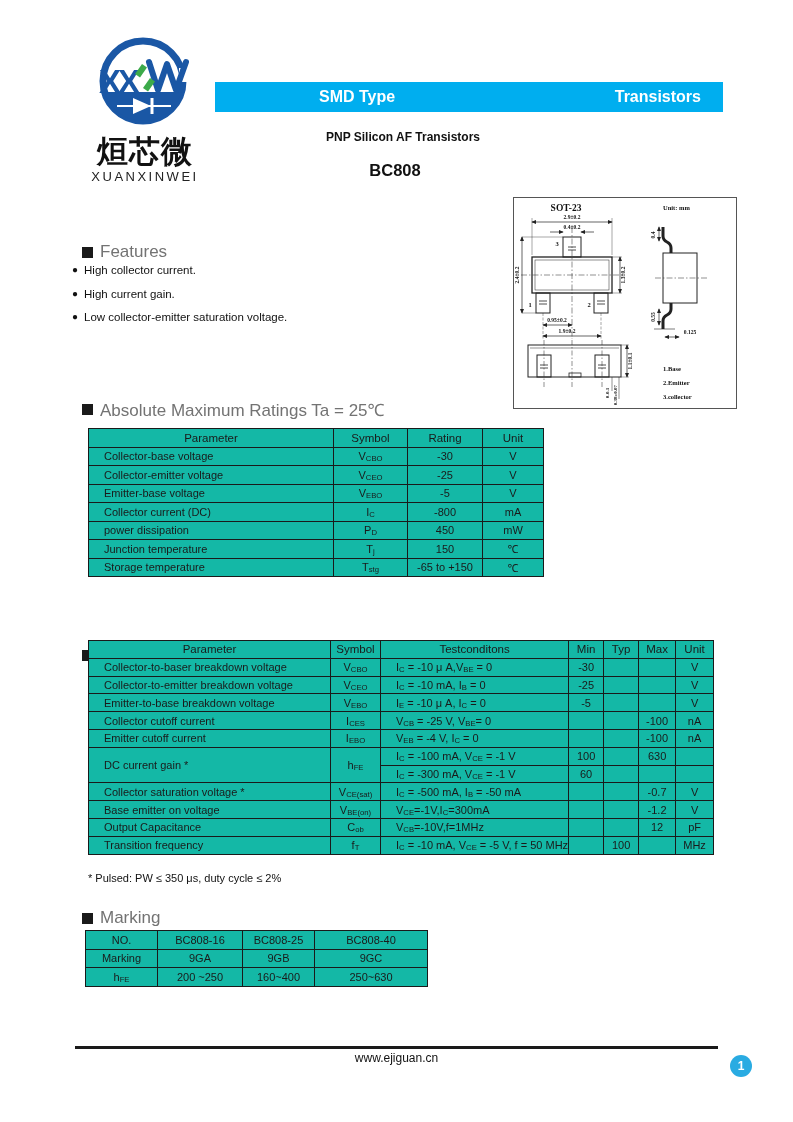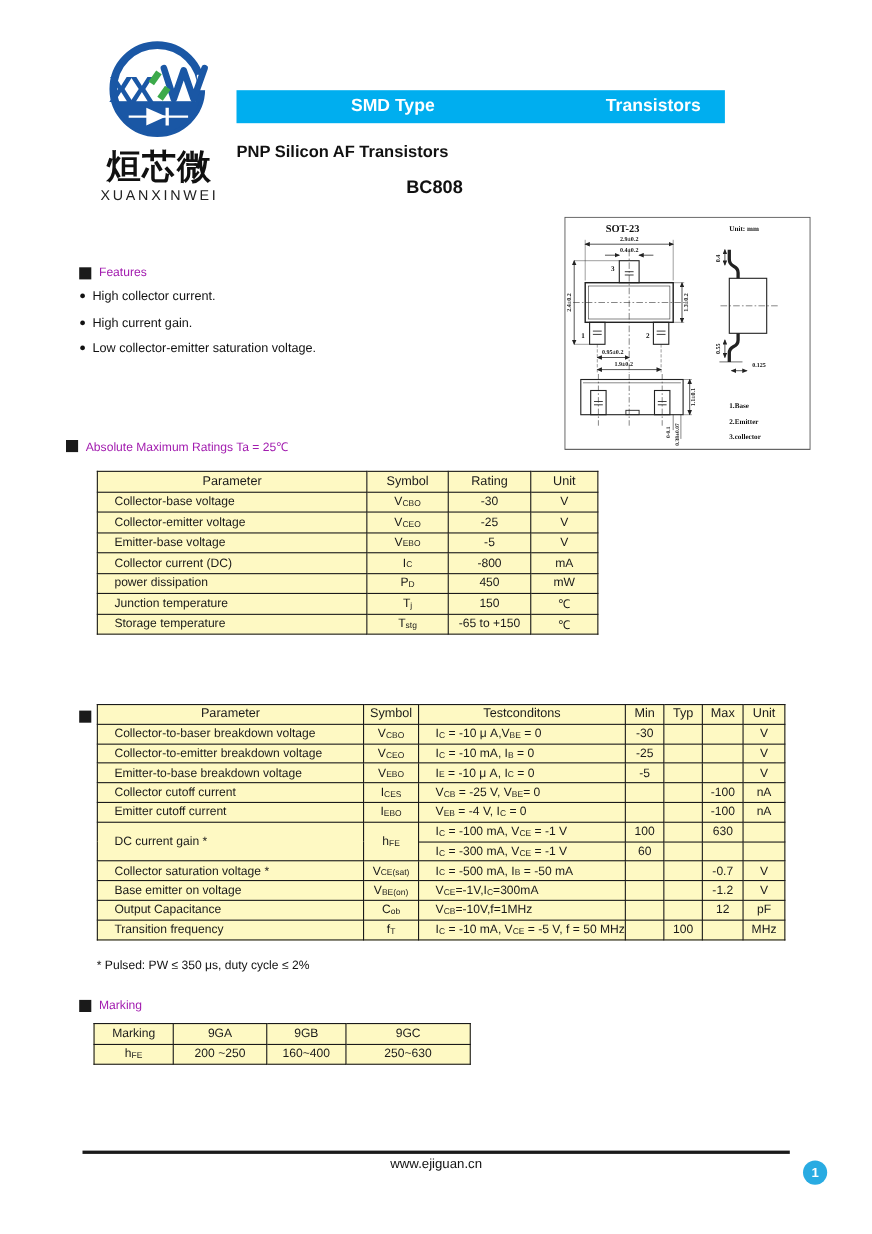--- a/index.html
+++ b/index.html
@@ -8,44 +8,44 @@
     font-family:"Liberation Sans",sans-serif;color:#1a1a1a;overflow:hidden;
   }
   sub{font-size:0.7em;vertical-align:-0.1em;line-height:0;}
 
   
   .logo-wrap{position:absolute;left:66px;top:36px;width:158px;text-align:center;}
   .company-cn{font-size:31px;font-weight:bold;letter-spacing:1px;line-height:1.1;color:#111;font-family:"DejaVu Sans",sans-serif;}
   .company-en{font-size:13px;letter-spacing:2.5px;color:#222;margin-top:1px;}
 
   
-  .banner{position:absolute;left:215px;top:82px;width:444px;height:30px;
+  .banner{position:absolute;left:215px;top:82px;width:508px;height:30px;
     display:flex;align-items:center;justify-content:space-between;
     color:#fff;font-weight:bold;font-size:16px;}
   .banner-left{margin-left:104px;}
   .banner-right{margin-right:22px;}
-  .doc-title{position:absolute;left:215px;top:130px;width:376px;
-    font-size:15px;font-weight:bold;color:#111;}
+  .doc-title{position:absolute;left:215px;top:130px;width:376px;text-align:center;
+    font-size:12px;font-weight:bold;color:#111;}
   .part-no{position:absolute;left:215px;top:161px;width:360px;text-align:center;
     font-size:16.5px;font-weight:bold;color:#111;}
 
   
   .pkg{position:absolute;left:513px;top:197px;}
 
   
-  .sec-head{position:absolute;display:flex;align-items:center;font-size:11px;color:#a21caf;}
+  .sec-head{position:absolute;display:flex;align-items:center;font-size:17px;color:#737373;margin-left:10px;}
   .sq{width:11px;height:11px;background:#1a1a1a;margin-right:7px;flex:0 0 auto;}
 
   
   .features{position:absolute;left:72px;top:264px;}
   .feat-item{display:flex;align-items:center;font-size:11.5px;margin-bottom:11.5px;color:#111;}
   .dot{font-size:10px;margin-right:6px;line-height:1;}
 
   
-  table{border-collapse:collapse;table-layout:fixed;background:#fef9c3;}
+  table{border-collapse:collapse;table-layout:fixed;background:#14b8a6;}
   td,th{border:1.6px solid #1a1a1a;font-weight:normal;font-size:11px;
     text-align:center;vertical-align:middle;padding:0;overflow:hidden;white-space:nowrap;}
   th{font-size:11.5px;}
   td.l{text-align:left;padding-left:15px;}
   .absmax-table{position:absolute;left:88px;top:428px;}
   .absmax-table td,.absmax-table th{height:17.5px;}
   .elec-table{position:absolute;left:88px;top:640px;}
   .elec-table td,.elec-table th{height:16.8px;}
   .marking-table{position:absolute;left:85px;top:930px;}
   .marking-table td{height:17.5px;}
@@ -195,21 +195,21 @@
   <div class="feat-item">
       <span class="dot">●</span>
       <span>High current gain.</span>
     </div>
   <div class="feat-item">
       <span class="dot">●</span>
       <span>Low collector-emitter saturation voltage.</span>
     </div>
 </div>
 
-<div class="sec-head" style="left:60px;top:398px;">
+<div class="sec-head" style="left:72px;top:398px;">
   <span class="sq"></span>
   <span>Absolute Maximum Ratings Ta = 25℃</span>
 </div>
 <table class="absmax-table">
   <colgroup>
       <col style="width:245px">
       <col style="width:74px">
       <col style="width:75px">
       <col style="width:61px">
     </colgroup>
@@ -395,20 +395,26 @@
   <span>Marking</span>
 </div>
 <table class="marking-table">
   <colgroup>
       <col style="width:72px">
       <col style="width:85px">
       <col style="width:72px">
       <col style="width:113px">
     </colgroup>
   <tbody>
+      <tr>
+        <td><span>NO.</span></td>
+        <td>BC808-16</td>
+        <td>BC808-25</td>
+        <td>BC808-40</td>
+      </tr>
   <tr>
         <td><span>Marking</span></td>
         <td>9GA</td>
         <td>9GB</td>
         <td>9GC</td>
       </tr>
   <tr>
         <td><span>h</span><sub>FE</sub></td>
         <td>200 ~250</td>
         <td>160~400</td>

